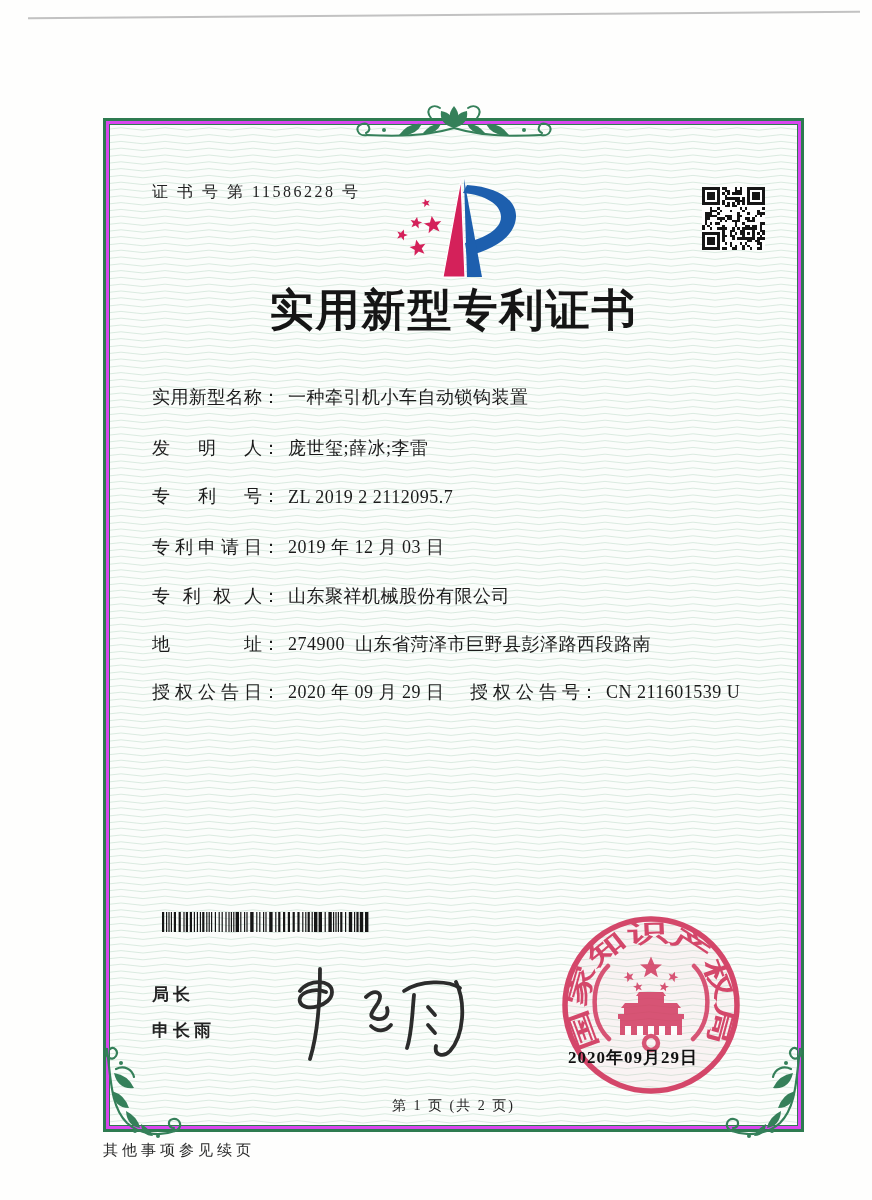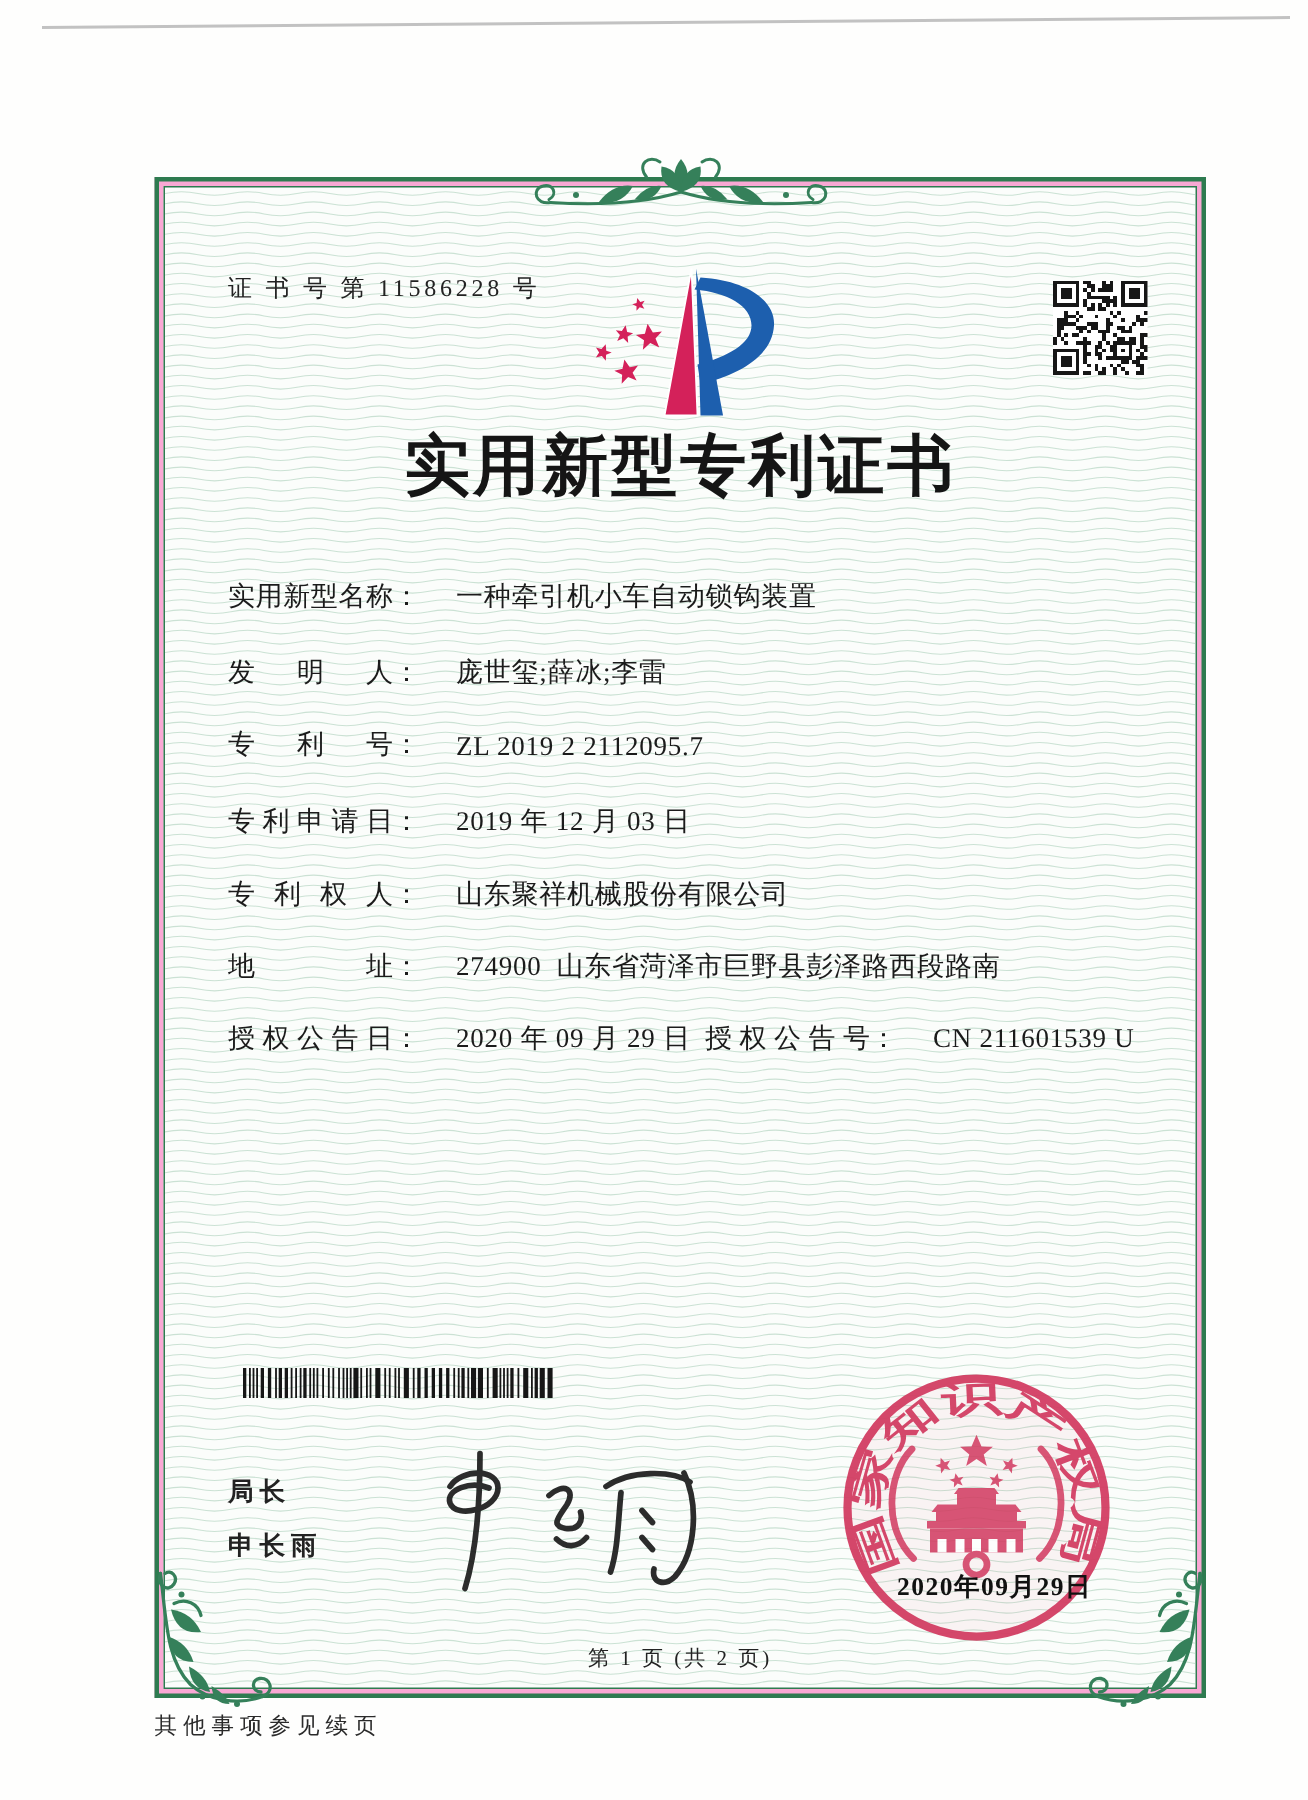--- a/index.html
+++ b/index.html
@@ -6,51 +6,51 @@
   body{
     width:872px;height:1200px;position:relative;overflow:hidden;
     background:#fefefd;
     font-family:"Liberation Serif","DejaVu Serif",serif;
     color:#1e1e1e;
   }
   .scan-line{position:absolute;left:28px;top:14px;width:832px;height:1.5px;
     background:#adadad;opacity:.75;transform:rotate(-0.45deg);}
   
   .frame{position:absolute;left:103px;top:118px;width:695px;height:1008px;
-    border:3px solid #2e7b50;background:#f9a8d4;}
+    border:3px solid #2e7b50;background:#d946ef;}
   .frame-inner{position:absolute;inset:3px;border:1px solid #2e7b50;overflow:hidden;background:#fbfdfb;}
   .waves{position:absolute;left:0;top:0;}
   
   .orn-top{position:absolute;left:50%;transform:translateX(-50%);top:-27px;width:232px;height:56px;}
   .orn-bl{position:absolute;left:-6px;bottom:-12px;width:82px;height:102px;}
   .orn-br{position:absolute;right:-6px;bottom:-12px;width:82px;height:102px;transform:scaleX(-1);}
   
   .abs{position:absolute;}
   .cert-no{left:42px;top:57px;font-size:16px;letter-spacing:2.5px;color:#222;}
   .logo{left:283px;top:48px;}
   .qr{left:592px;top:62px;}
   .title{left:0;top:156px;width:100%;text-align:center;font-size:44px;font-weight:bold;
     letter-spacing:2px;color:#151515;}
   .row{left:42px;right:28px;display:flex;align-items:flex-end;font-size:18px;color:#1b1b1b;}
   .row .lbl{display:inline-block;width:110px;flex:none;text-align:justify;text-align-last:justify;}
   .row .cln{flex:none;margin:0 8px 0 0;}
-  .row .val{white-space:pre-wrap;letter-spacing:.5px;margin-left:16px;}
+  .row .val{white-space:pre-wrap;letter-spacing:.5px;}
   .row2-group{position:absolute;left:318px;top:0;display:flex;align-items:baseline;}
   .row2-group .lbl{width:110px;}
   .body-text{left:37px;top:586px;width:624px;font-size:17.5px;line-height:31px;
     text-align:justify;color:#222;}
   .body-text p{margin:0;text-indent:2em;}
   .barcode{left:52px;top:787px;}
   .officer{left:42px;font-size:17px;font-weight:600;letter-spacing:4px;color:#222;
     font-family:"Liberation Sans","DejaVu Sans",sans-serif;}
   .officer.t1{top:858px;}
   .officer.t2{top:894px;}
   .signature{left:168px;top:838px;}
   .seal{left:444px;top:783px;opacity:.93;}
-  .seal-date{left:428px;top:921px;width:190px;text-align:right;font-size:17px;
+  .seal-date{left:428px;top:921px;width:190px;text-align:center;font-size:17px;
     letter-spacing:1px;color:#111;font-weight:600;}
   .page-footer{left:0;top:972px;width:100%;text-align:center;font-size:14px;
     letter-spacing:2px;color:#222;}
   .continuation{position:absolute;left:103px;top:1141px;width:695px;text-align:left;
     font-size:15px;letter-spacing:4px;color:#2a2a2a;}
 </style>
 </head>
 <body>
 
 <div>

